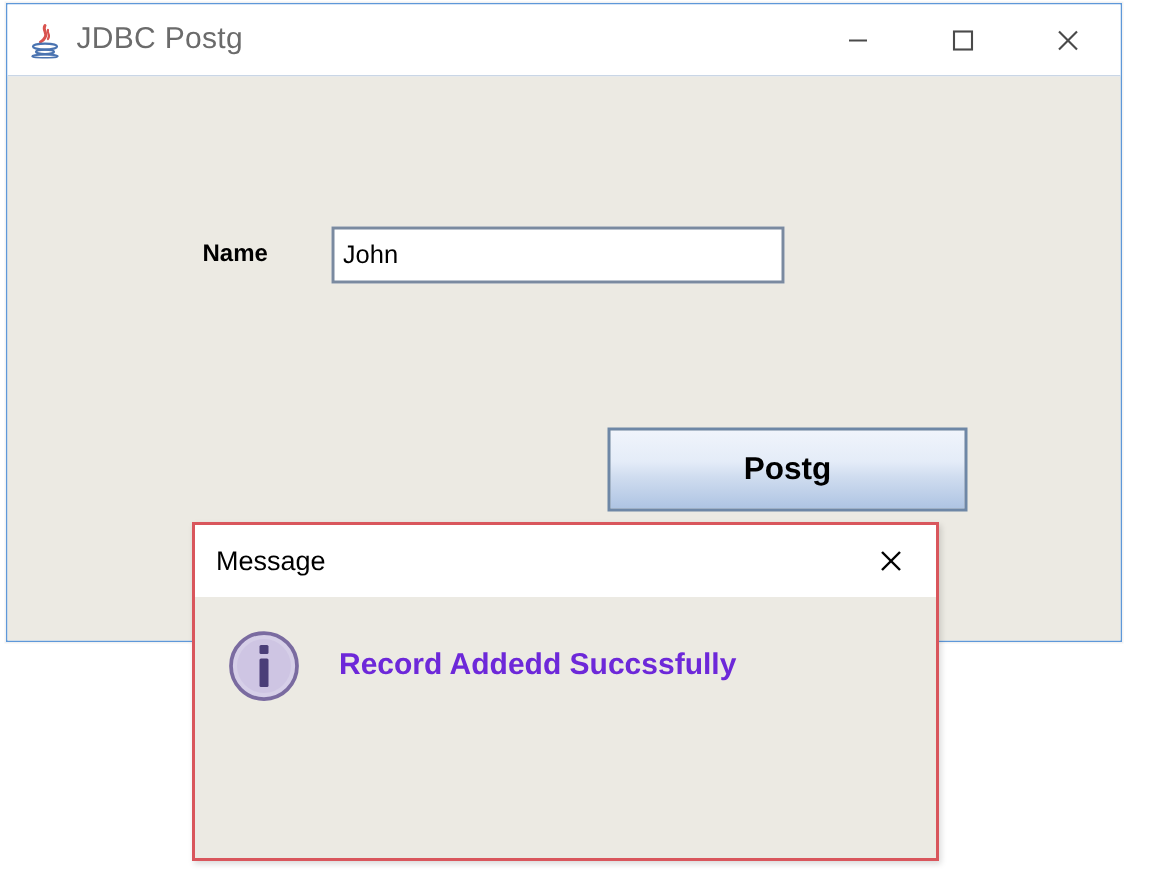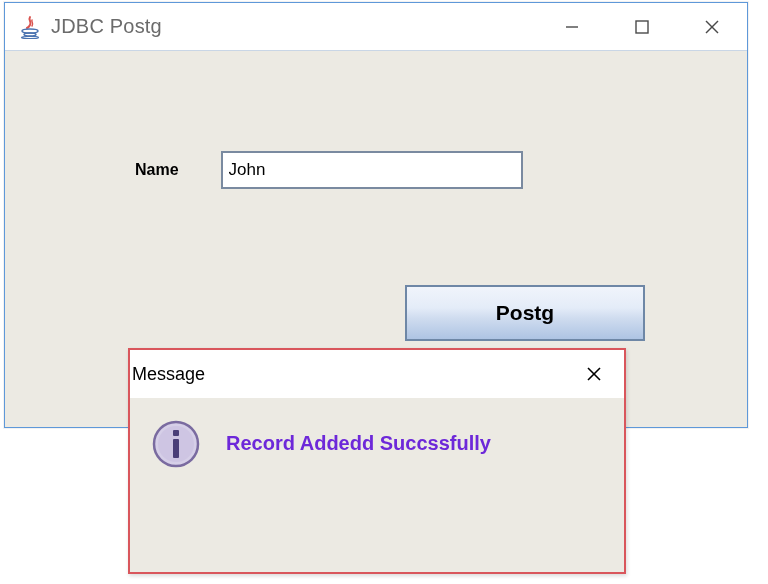--- a/index.html
+++ b/index.html
@@ -121,21 +121,21 @@
       height: 226px;
       border: 2px solid #d9565c;
       background: #fff;
       box-shadow: 1px 2px 4px rgba(0,0,0,0.15);
     }
     .dialog-titlebar {
       height: 48px;
       background: #fff;
       display: flex;
       align-items: center;
-      padding-left: 2px;
+      padding-left: 14px;
       position: relative;
     }
     .dialog-title {
       font-size: 18px;
       color: #000;
     }
     .dialog-close {
       position: absolute;
       right: 0;
       top: 0;

